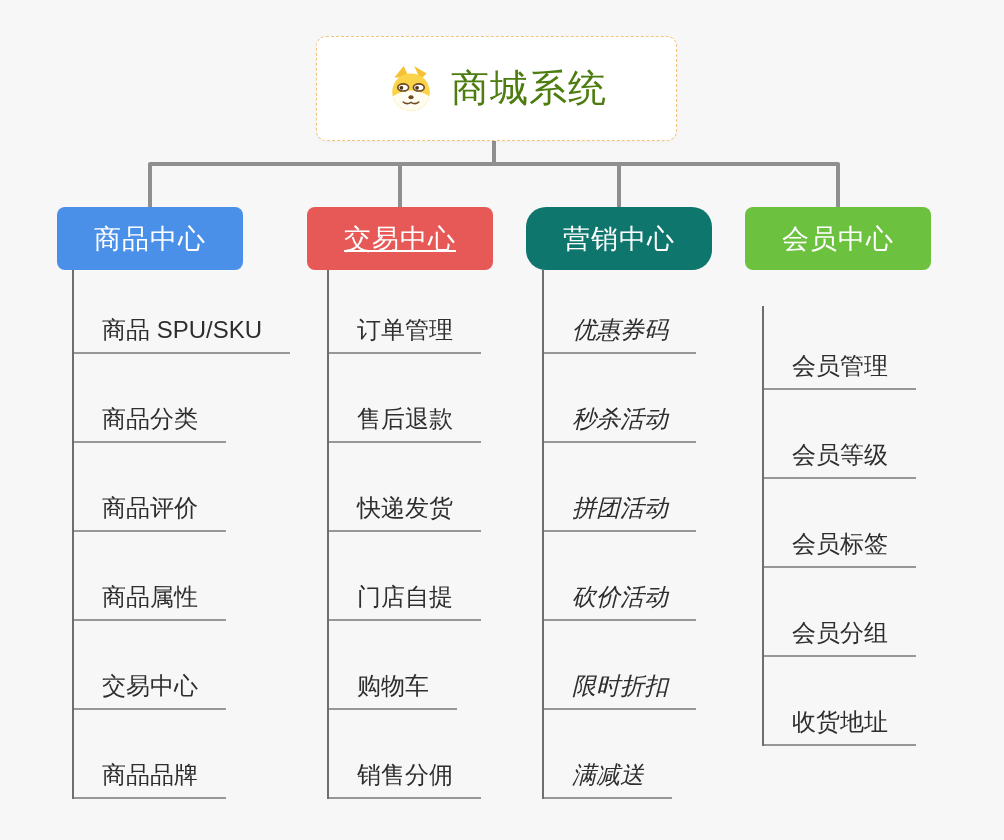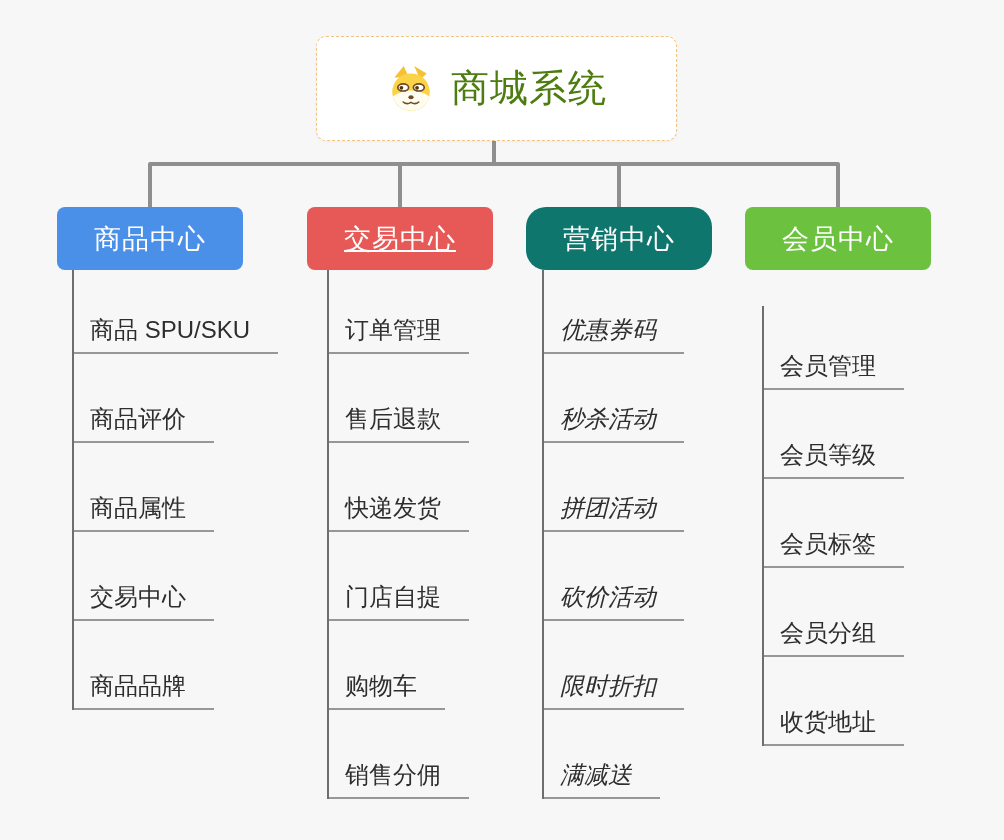--- a/index.html
+++ b/index.html
@@ -74,21 +74,21 @@
     border-left: 2px solid #6e6e6e;
   }
   #branch-children-0 { left: 72px; }
   #branch-children-1 { left: 327px; }
   #branch-children-2 { left: 542px; font-style: italic; }
   #branch-children-3 { left: 762px; margin-top: 36px; }
 
   .tree-node {
     display: table;
     margin: 50px 0 0 0;
-    padding: 0 28px 7px 16px;
+    padding: 0 28px 7px 28px;
     border-bottom: 2px solid #979797;
     font-size: 24px;
     line-height: 30px;
     color: #2e2e2e;
     white-space: nowrap;
   }
   .tree-node:first-child { margin-top: 45px; }
 </style>
 </head>
 <body>
@@ -109,20 +109,21 @@
     <circle cx="29.8" cy="22.8" r="1.8" fill="#4e3315"></circle>
     <ellipse cx="24" cy="32" rx="2.5" ry="1.9" fill="#6f4a22"></ellipse>
     <path d="M16.5 36.5 Q20 39.5 24 36.8 Q28 39.5 31.5 36.5" fill="none" stroke="#6f4a22" stroke-width="1.5" stroke-linecap="round"></path>
   </svg>
   <span class="root-title" style="color: #4d7c0f;">商城系统</span>
 </div>
 
 <div class="branch-box" id="branch-box-0" style="background: rgb(75, 144, 232);">商品中心</div>
 <div class="branch-children" id="branch-children-0">
   <div class="tree-node">商品 SPU/SKU</div>
+  <div class="tree-node">商品分类</div>
   <div class="tree-node">商品评价</div>
   <div class="tree-node">商品属性</div>
   <div class="tree-node">交易中心</div>
   <div class="tree-node">商品品牌</div>
 </div>
 
 <div class="branch-box" id="branch-box-1" style="background: rgb(230, 89, 86);">交易中心</div>
 <div class="branch-children" id="branch-children-1">
   <div class="tree-node">订单管理</div>
   <div class="tree-node">售后退款</div>

